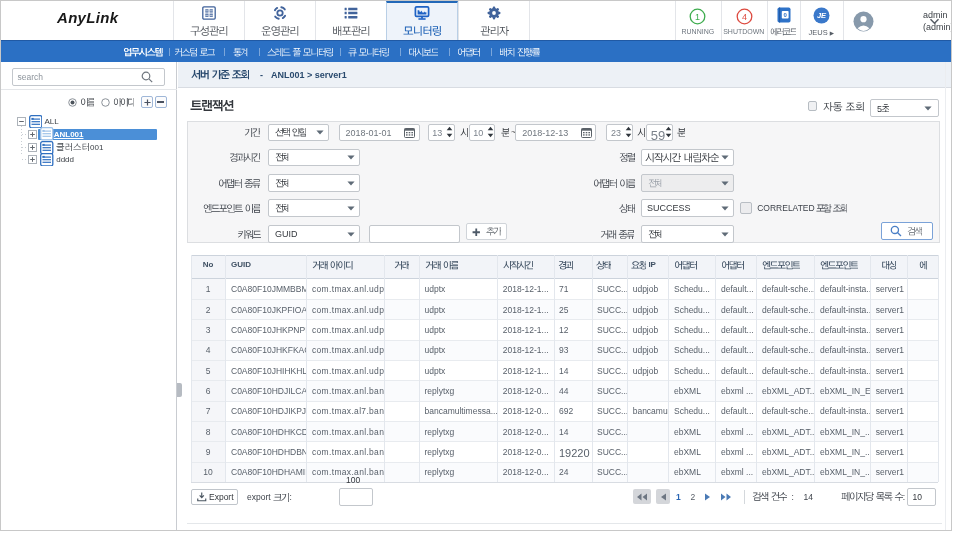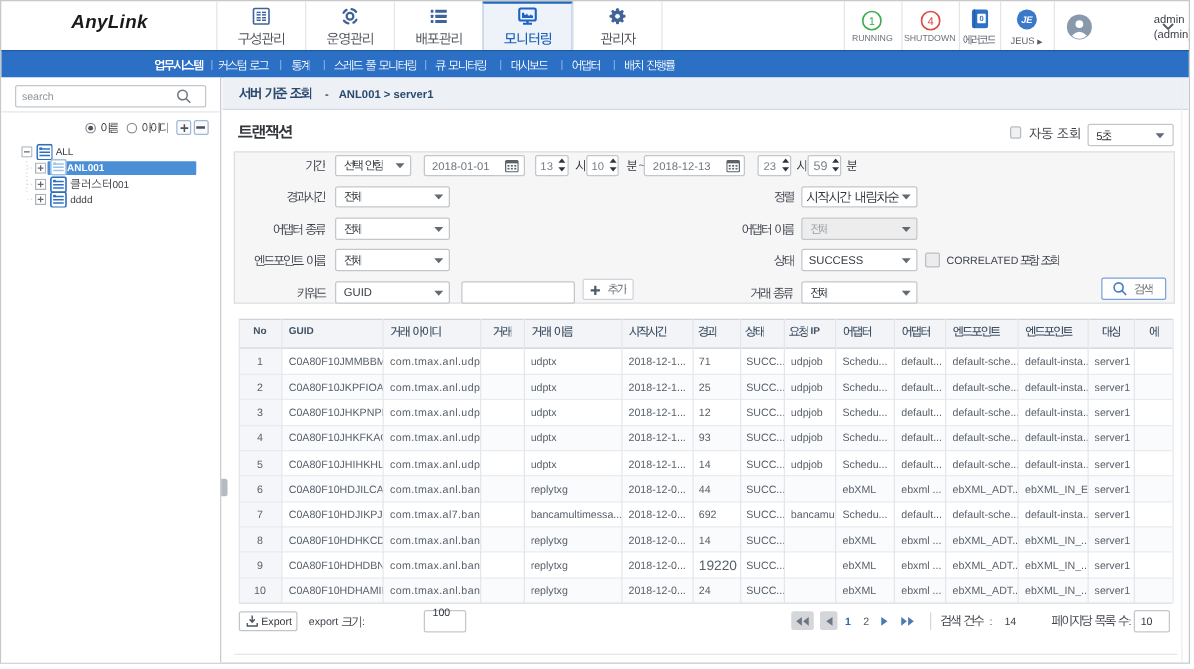--- a/index.html
+++ b/index.html
@@ -202,21 +202,21 @@
     </svg>
     <svg class="ab" style="left:39.3px;top:126.3px" width="13.5" height="13.5" viewBox="0 0 13.5 13.5">
       <rect x="0.7" y="0.7" width="12.1" height="12.1" rx="1.6" fill="#fff" stroke="#9ec2e8" stroke-width="1.3"></rect>
       <g stroke="#9ec2e8" stroke-width="1.2">
         <line x1="2.5" y1="4.1" x2="11" y2="4.1"></line>
         <line x1="2.5" y1="6.7" x2="11" y2="6.7"></line>
         <line x1="2.5" y1="9.3" x2="11" y2="9.3"></line>
       </g>
       <rect x="2.5" y="2.9" width="2.2" height="1.8" fill="#9ec2e8"></rect>
     </svg>
-    <div style="position:absolute;left:52.7px;top:128.7px;font-size:8px;color:#fff;font-weight:bold;white-space:nowrap;">ANL001</div>
+    <div style="position:absolute;left:52.7px;top:128.7px;font-size:8px;color:#fff;font-weight:bold;white-space:nowrap;text-decoration:underline;">ANL001</div>
     <svg class="ab" style="left:27px;top:142.1px" width="9" height="9" viewBox="0 0 9 9">
       <rect x="0.5" y="0.5" width="8" height="8" fill="#fff" stroke="#adb3ba" stroke-width="1"></rect>
       <line x1="2.2" y1="4.5" x2="6.8" y2="4.5" stroke="#62686f" stroke-width="1"></line>
       <line x1="4.5" y1="2.2" x2="4.5" y2="6.8" stroke="#62686f" stroke-width="1"></line>
     </svg>
     <svg class="ab" style="left:39.3px;top:139.8px" width="13.5" height="13.5" viewBox="0 0 13.5 13.5">
       <rect x="0.7" y="0.7" width="12.1" height="12.1" rx="1.6" fill="#fff" stroke="#2f6fc0" stroke-width="1.3"></rect>
       <g stroke="#2f6fc0" stroke-width="1.2">
         <line x1="2.5" y1="4.1" x2="11" y2="4.1"></line>
         <line x1="2.5" y1="6.7" x2="11" y2="6.7"></line>
@@ -350,21 +350,21 @@
     <div style="position:absolute;left:605.4px;top:122.6px;width:26.8px;height:17.5px;background:#fff;border:1px solid #c3c7cc;border-radius:2px"></div>
     <div style="position:absolute;left:609.9px;top:126.8px;font-size:9px;color:#7b828b;white-space:nowrap;">23</div>
     <svg class="ab" style="left:623.7px;top:125.4px" width="7" height="12" viewBox="0 0 7 12">
       <path d="M0.7 4.2 L3.5 0.8 L6.3 4.2 Z" fill="#2f353c"></path>
       <path d="M0.7 7.8 L3.5 11.2 L6.3 7.8 Z" fill="#2f353c"></path>
     </svg>
     <svg style="position:absolute;left:636.2px;top:127px" width="8" height="11" viewBox="0 0 8 11">
       <path transform="translate(0 8)" d="M0.4 -1Q0.9 -1.3 1.4 -1.8Q1.8 -2.3 2.2 -3Q2.6 -3.6 2.9 -4.4Q3.1 -5.2 3.1 -6.1V-7.5H3.9V-6.1Q3.9 -5.4 4 -4.7Q4.2 -4.1 4.5 -3.5Q4.8 -3 5.1 -2.6Q5.5 -2.1 5.8 -1.8Q6.1 -1.5 6.4 -1.3L5.9 -0.8Q5.3 -1.2 4.6 -2.2Q3.8 -3.1 3.5 -4.1Q3.3 -3.1 2.5 -2.1Q1.8 -1.1 1 -0.5ZM7.3 0.9V-8H8.1V0.9Z" fill="#33373c"></path>
     </svg>
     <div style="position:absolute;left:645.3px;top:122.6px;width:26.8px;height:17.5px;background:#fff;border:1px solid #c3c7cc;border-radius:2px"></div>
-    <div style="position:absolute;left:649.8px;top:126.8px;font-size:10px;color:#7b828b;white-space:nowrap;">59</div>
+    <div style="position:absolute;left:649.8px;top:126.8px;font-size:13px;color:#7b828b;white-space:nowrap;">59</div>
     <svg class="ab" style="left:663.6px;top:125.4px" width="7" height="12" viewBox="0 0 7 12">
       <path d="M0.7 4.2 L3.5 0.8 L6.3 4.2 Z" fill="#2f353c"></path>
       <path d="M0.7 7.8 L3.5 11.2 L6.3 7.8 Z" fill="#2f353c"></path>
     </svg>
     <svg style="position:absolute;left:676.3px;top:127px" width="8" height="11" viewBox="0 0 8 11">
       <path transform="translate(0 8)" d="M1.8 -4.3V-7.9H2.5V-6.7H7.1V-7.9H7.8V-4.3ZM2.5 -4.9H7.1V-6.1H2.5ZM0.4 -2.6V-3.3H9.1V-2.6H5.3V-0.9H4.6V-2.6ZM1.8 0.6V-1.7H2.6V-0.1H8.1V0.6Z" fill="#33373c"></path>
     </svg>
     <div style="position:absolute;left:266.9px;top:147.8px;width:92.2px;height:17.5px;background:#fff;border:1px solid #c3c7cc;border-radius:2px"></div>
     <svg class="ab" style="left:346.1px;top:154.3px" width="8" height="5" viewBox="0 0 8 5">
       <path d="M0.4 0.6 L4 4.6 L7.6 0.6 Z" fill="#5f6b77"></path>
@@ -644,21 +644,21 @@
       <path d="M5 0.5 V5.5 M2.8 3.5 L5 6 L7.2 3.5" fill="none" stroke="#4a5560" stroke-width="1.2"></path>
       <path d="M0.8 6.8 V9.2 H9.2 V6.8" fill="none" stroke="#4a5560" stroke-width="1.2"></path>
     </svg>
     <div style="position:absolute;left:208px;top:491.2px;font-size:8.5px;color:#33373c;white-space:nowrap;">Export</div>
     <div style="position:absolute;left:246px;top:491.4px;font-size:8.5px;color:#3e434b;white-space:nowrap;">export</div>
     <svg style="position:absolute;left:272.2px;top:491.5px" width="16" height="11" viewBox="0 0 16 11">
       <path transform="translate(0 8)" d="M1.6 -3.6V-4.3H7.1Q7.2 -5.5 7.2 -6.5H1.7V-7.1H8Q8 -3.7 7.4 -0.7H6.6Q6.9 -2 7.1 -3.6ZM0.4 -0.4V-1H9.1V-0.4Z M8.6 -0.9Q10.3 -2 11.3 -3.5Q12.3 -5 12.4 -6.5H9V-7.1H13.2Q13.2 -3.1 9.1 -0.4ZM15.2 0.9V-8H15.9V0.9Z" fill="#3e434b"></path>
     </svg>
     <div style="position:absolute;left:288.5px;top:491.2px;font-size:8.5px;color:#3e434b;white-space:nowrap;">:</div>
     <div style="position:absolute;left:337.5px;top:487.2px;width:34px;height:17.5px;background:#fff;border:1px solid #c3c7cc;border-radius:2px"></div>
-    <div style="position:absolute;left:345px;top:484px;font-size:8.5px;color:#33373c;white-space:nowrap;text-align:right;">100</div>
+    <div style="position:absolute;left:345px;top:474px;font-size:8.5px;color:#33373c;white-space:nowrap;text-align:right;">100</div>
     <div style="position:absolute;left:631.6px;top:488px;width:18.6px;height:15px;background:#d4d6da;border-radius:2px"></div>
     <svg class="ab" style="left:635px;top:491.7px" width="12" height="8" viewBox="0 0 12 8">
       <path d="M5.5 0.5 L1 4 L5.5 7.5 Z M11 0.5 L6.5 4 L11 7.5 Z" fill="#6d7682"></path>
     </svg>
     <div style="position:absolute;left:655px;top:488px;width:14px;height:15px;background:#d4d6da;border-radius:2px"></div>
     <svg class="ab" style="left:658.7px;top:491.7px" width="7" height="8" viewBox="0 0 7 8">
       <path d="M6 0.5 L1 4 L6 7.5 Z" fill="#6d7682"></path>
     </svg>
     <div style="position:absolute;left:675px;top:491px;font-size:8.5px;color:#2a66b4;font-weight:bold;white-space:nowrap;">1</div>
     <div style="position:absolute;left:689.5px;top:491px;font-size:8.5px;color:#565d66;white-space:nowrap;">2</div>

